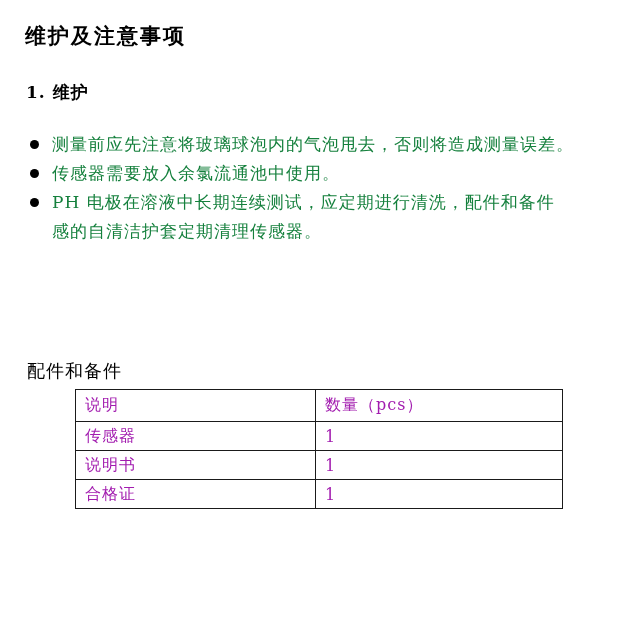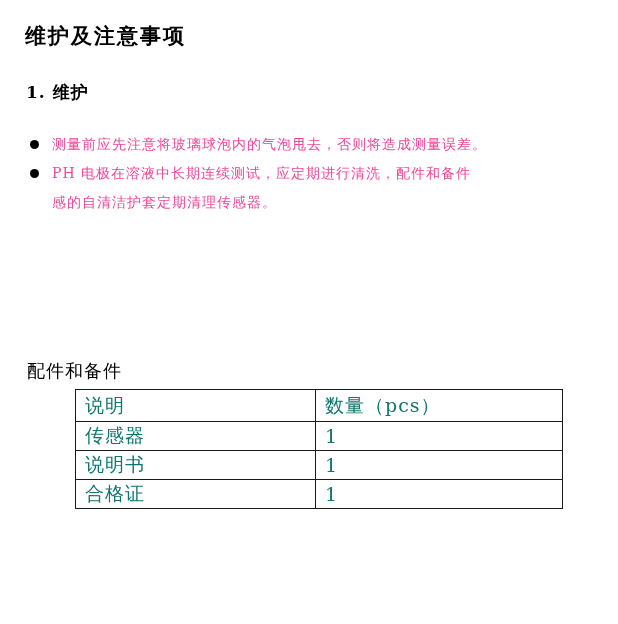--- a/index.html
+++ b/index.html
@@ -37,24 +37,24 @@
   }
   .bullet-list {
     position: absolute;
     left: 30px;
     top: 130px;
     width: 575px;
   }
   .bullet-item {
     position: relative;
     padding-left: 22px;
-    font-size: 14px;
+    font-size: 17px;
     line-height: 29px;
     letter-spacing: 1px;
-    color: #ec4899;
+    color: #15803d;
   }
   .bullet-dot {
     position: absolute;
     left: 0;
     top: 10px;
     width: 9px;
     height: 9px;
     background: #000000;
     border-radius: 50%;
   }
@@ -72,22 +72,22 @@
     letter-spacing: 1px;
     white-space: nowrap;
   }
   .parts-table {
     position: absolute;
     left: 75px;
     top: 389px;
     width: 487px;
     border-collapse: collapse;
     table-layout: fixed;
-    font-size: 19px;
-    color: #0f766e;
+    font-size: 16px;
+    color: #a21caf;
   }
   .parts-table col.c1 { width: 240px; }
   .parts-table col.c2 { width: 247px; }
   .parts-table th, .parts-table td {
     border: 1.5px solid #1a1a1a;
     font-weight: normal;
     text-align: left;
     padding: 0 0 0 9px;
     letter-spacing: 1px;
     vertical-align: middle;
@@ -106,20 +106,24 @@
   <div class="section-heading">1. 维护</div>
 
   <div class="bullet-list">
 
     <div class="bullet-item">
       <span class="bullet-dot"></span>
       <span class="bullet-line">测量前应先注意将玻璃球泡内的气泡甩去，否则将造成测量误差。</span>
     </div>
 
 
+    <div class="bullet-item">
+      <span class="bullet-dot"></span>
+      <span class="bullet-line">传感器需要放入余氯流通池中使用。</span>
+    </div>
 
     <div class="bullet-item">
       <span class="bullet-dot"></span>
       <span class="bullet-line">PH 电极在溶液中长期连续测试，应定期进行清洗，配件和备件</span>
       <span class="bullet-line">感的自清洁护套定期清理传感器。</span>
     </div>
 
   </div>
 
   <div class="parts-heading">配件和备件</div>

